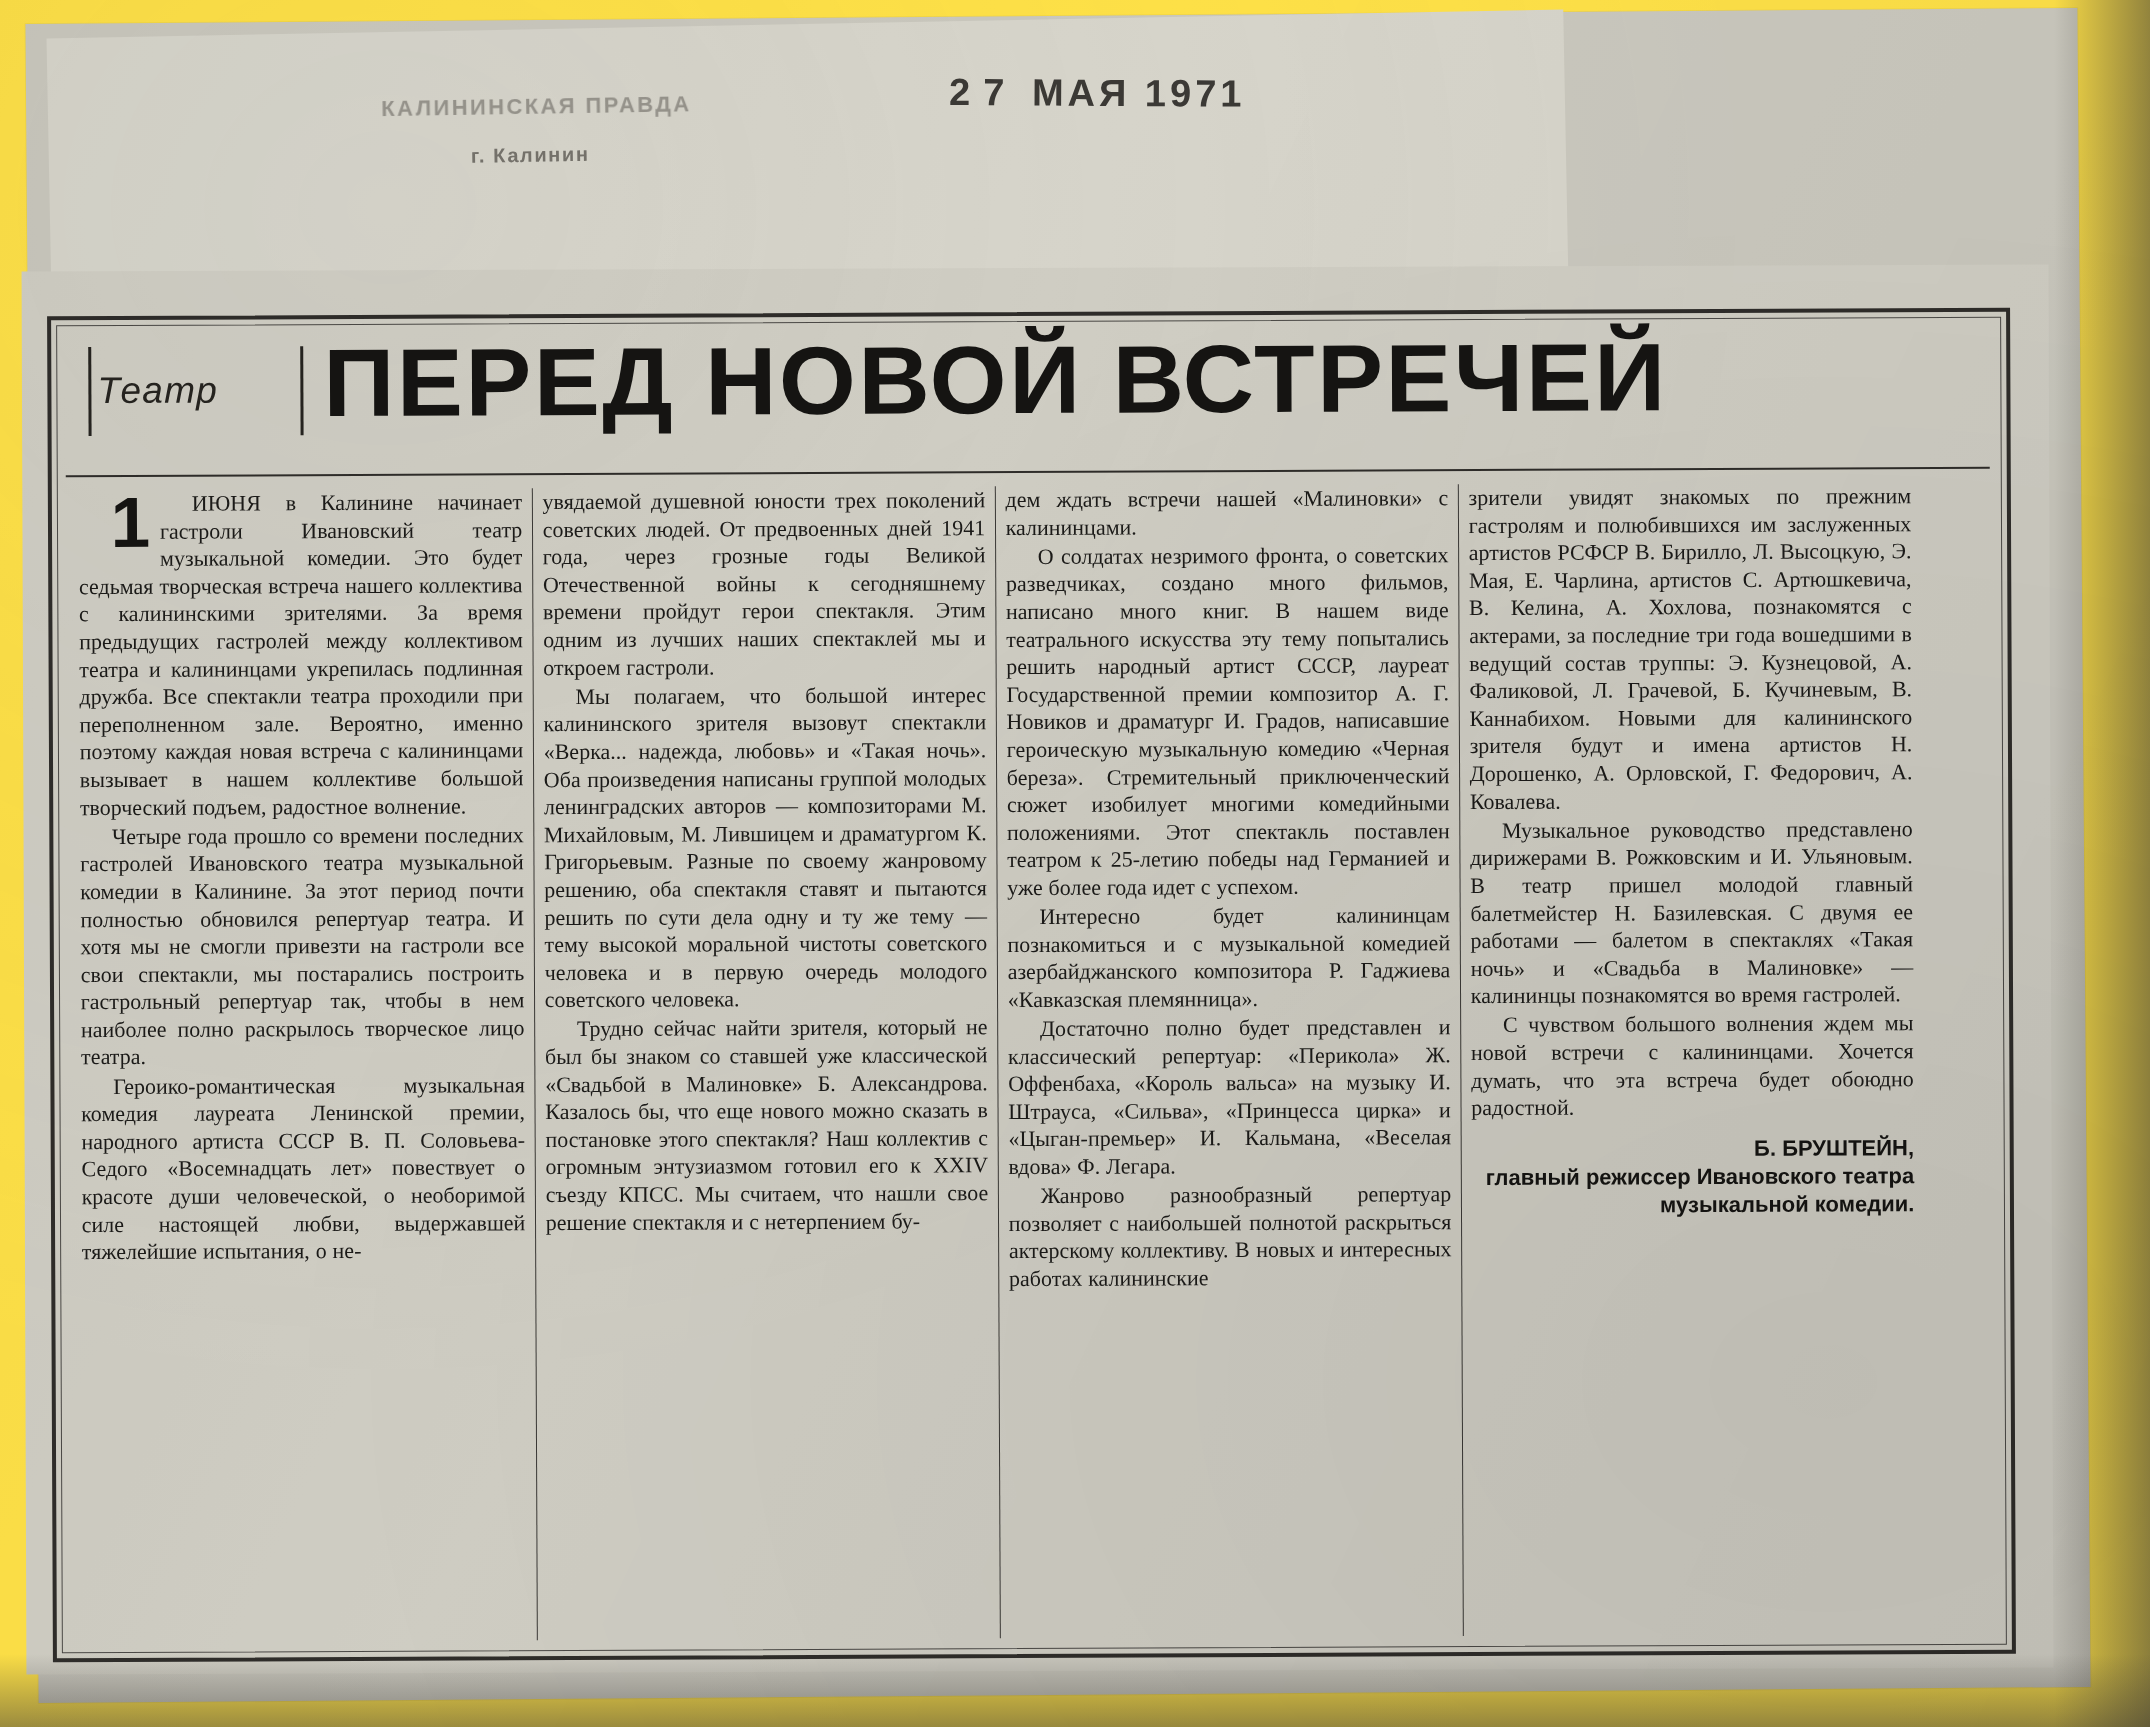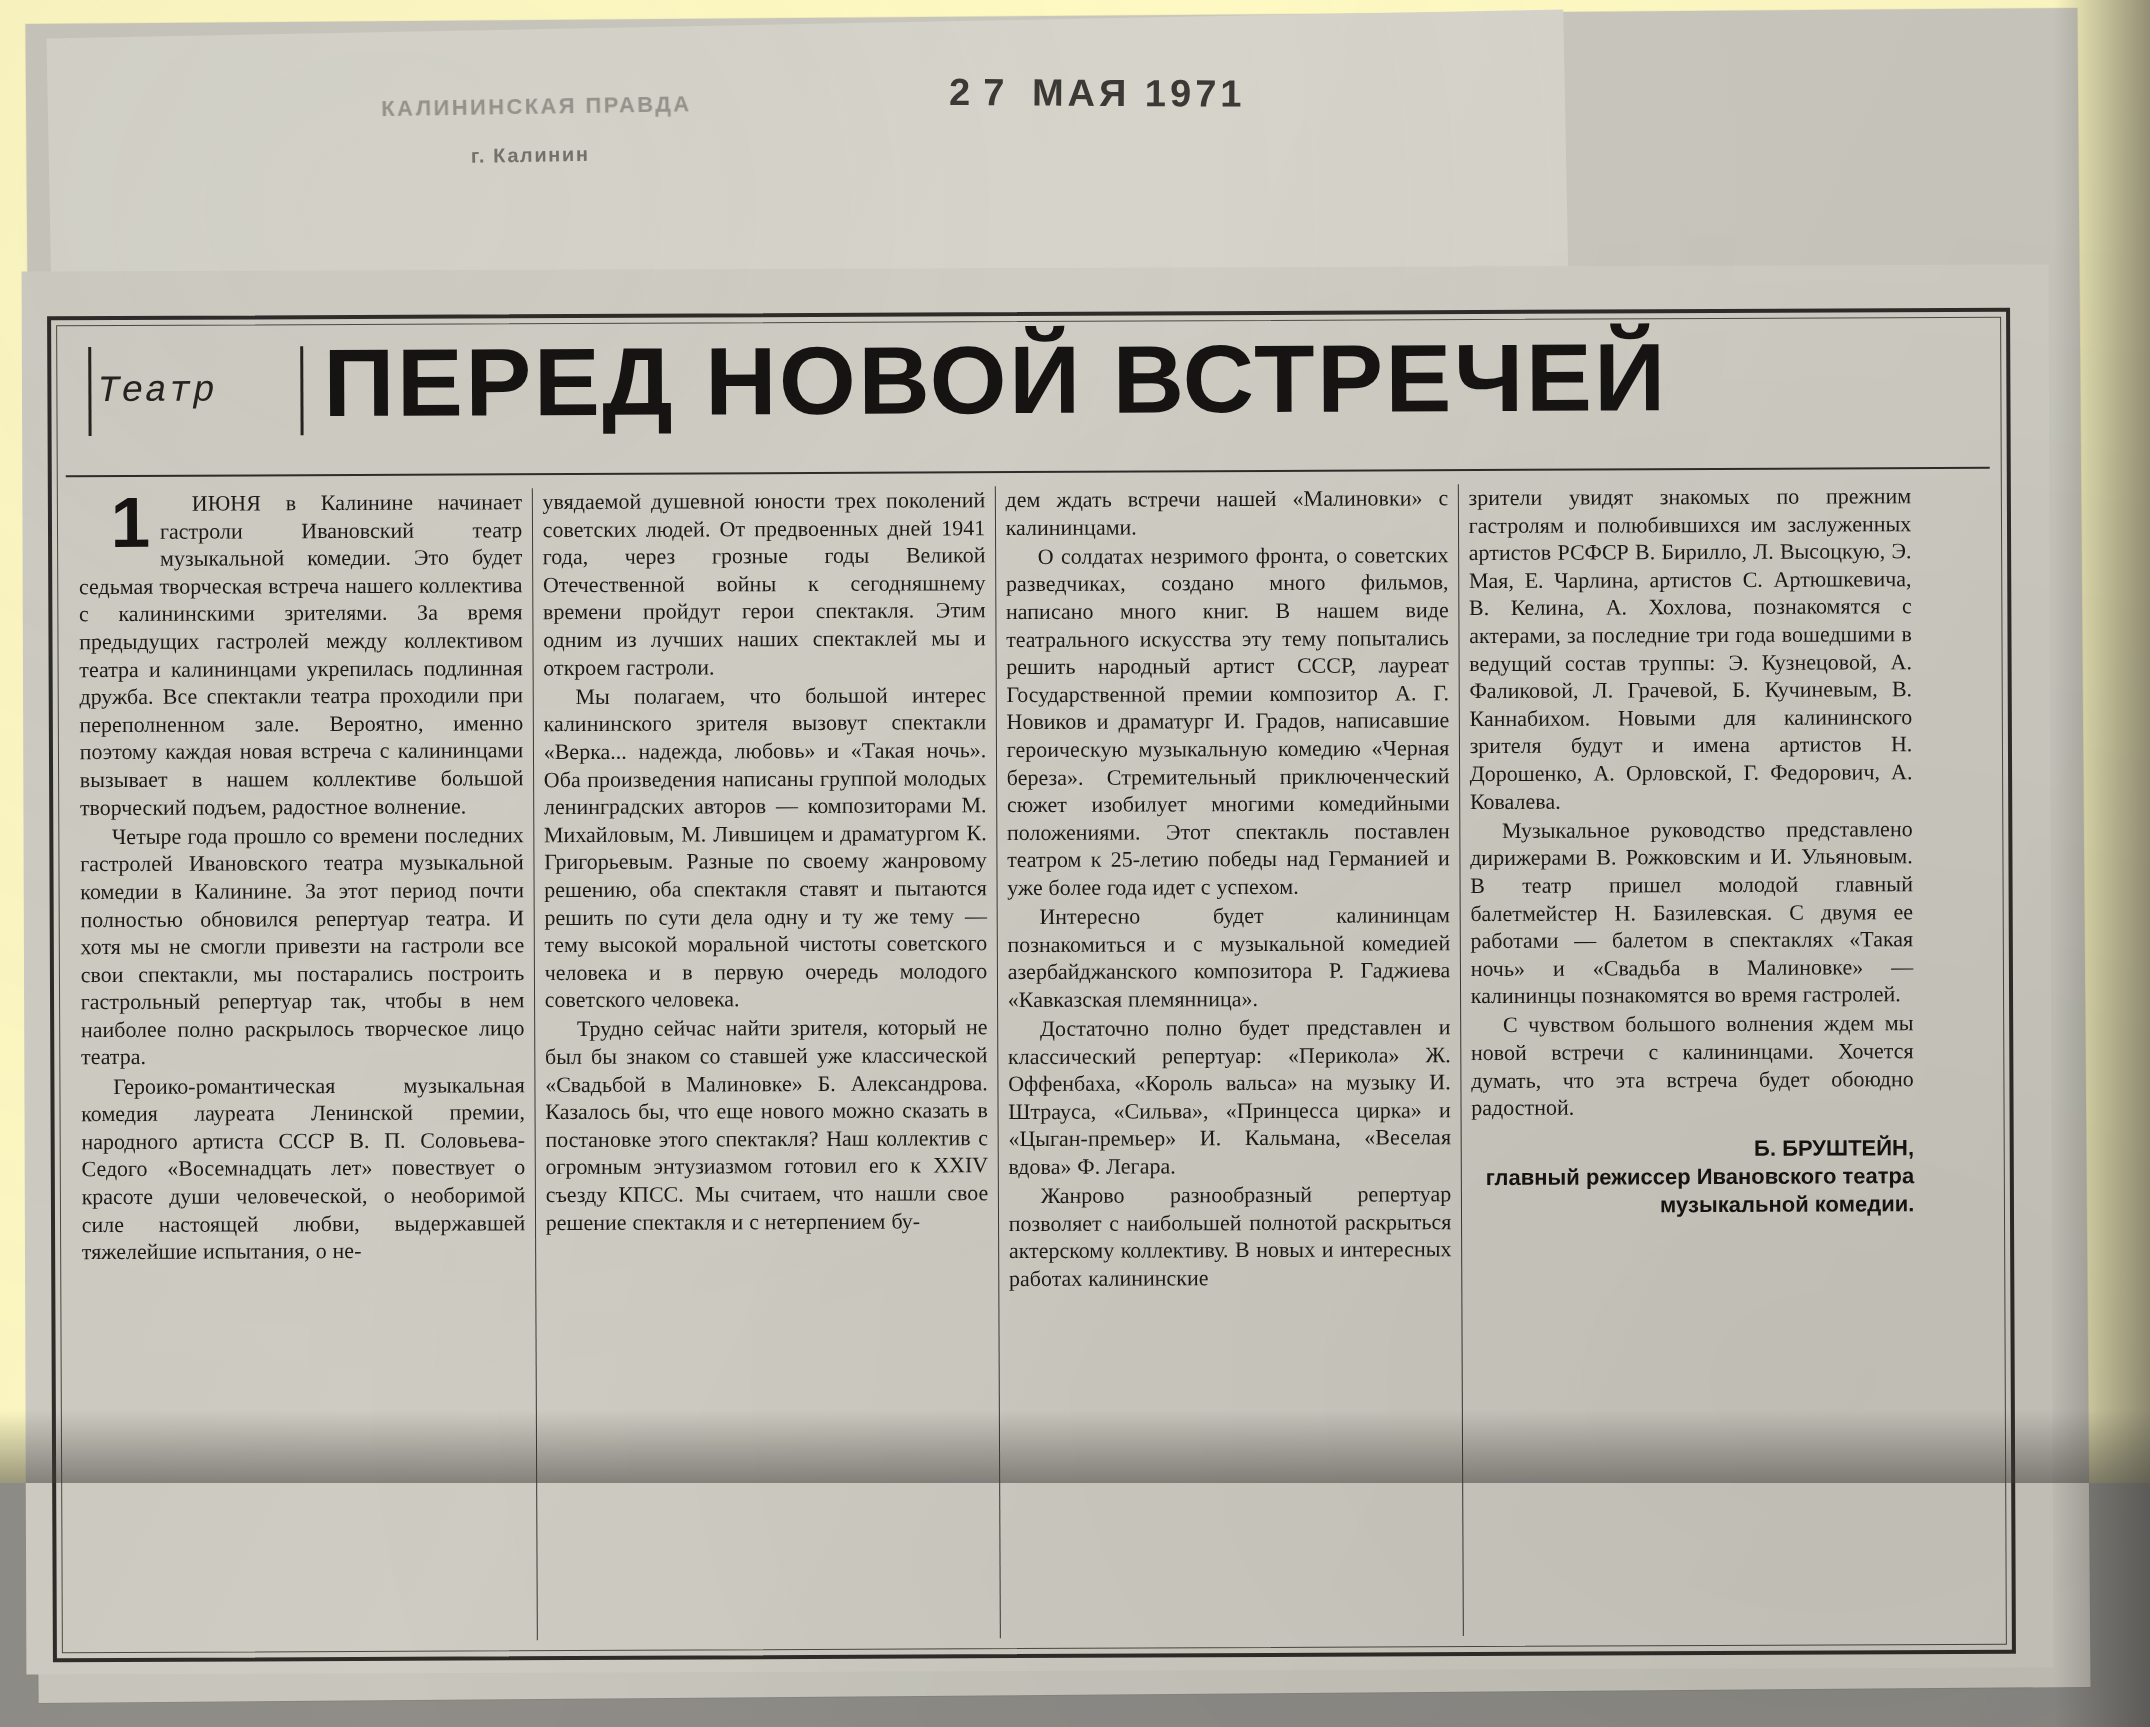--- a/index.html
+++ b/index.html
@@ -11,22 +11,22 @@
     width: 2151px;
     height: 1727px;
     overflow: hidden;
     font-family: "Liberation Serif", serif;
   }
 
   
   .scan {
     position: absolute;
     left: 0; top: 0;
-    width: 2151px; height: 1483px;
-    background: #fef9c3;
+    width: 2151px; height: 1727px;
+    background: #fde047;
   }
 
   
   .paper {
     position: absolute;
     left: 32px;
     top: 16px;
     width: 2052px;
     height: 1679px;
     background: #c9c7bd;
@@ -123,21 +123,21 @@
     position: absolute;
     left: 18px;
     top: 14.6px;
     width: 1922px;
     height: 142px;
   }
   .kicker {
     position: absolute;
     left: 32px;
     top: 39px;
-    font-family: Liberation Mono, monospace;
+    font-family: Liberation Sans, sans-serif;
     font-style: italic;
     font-size: 37px;
     color: #25231f;
     letter-spacing: 1.6px;
   }
   .kicker-rule-l {
     position: absolute;
     left: 23px; top: 16px;
     width: 3.2px; height: 89px;
     background: #25231f;

